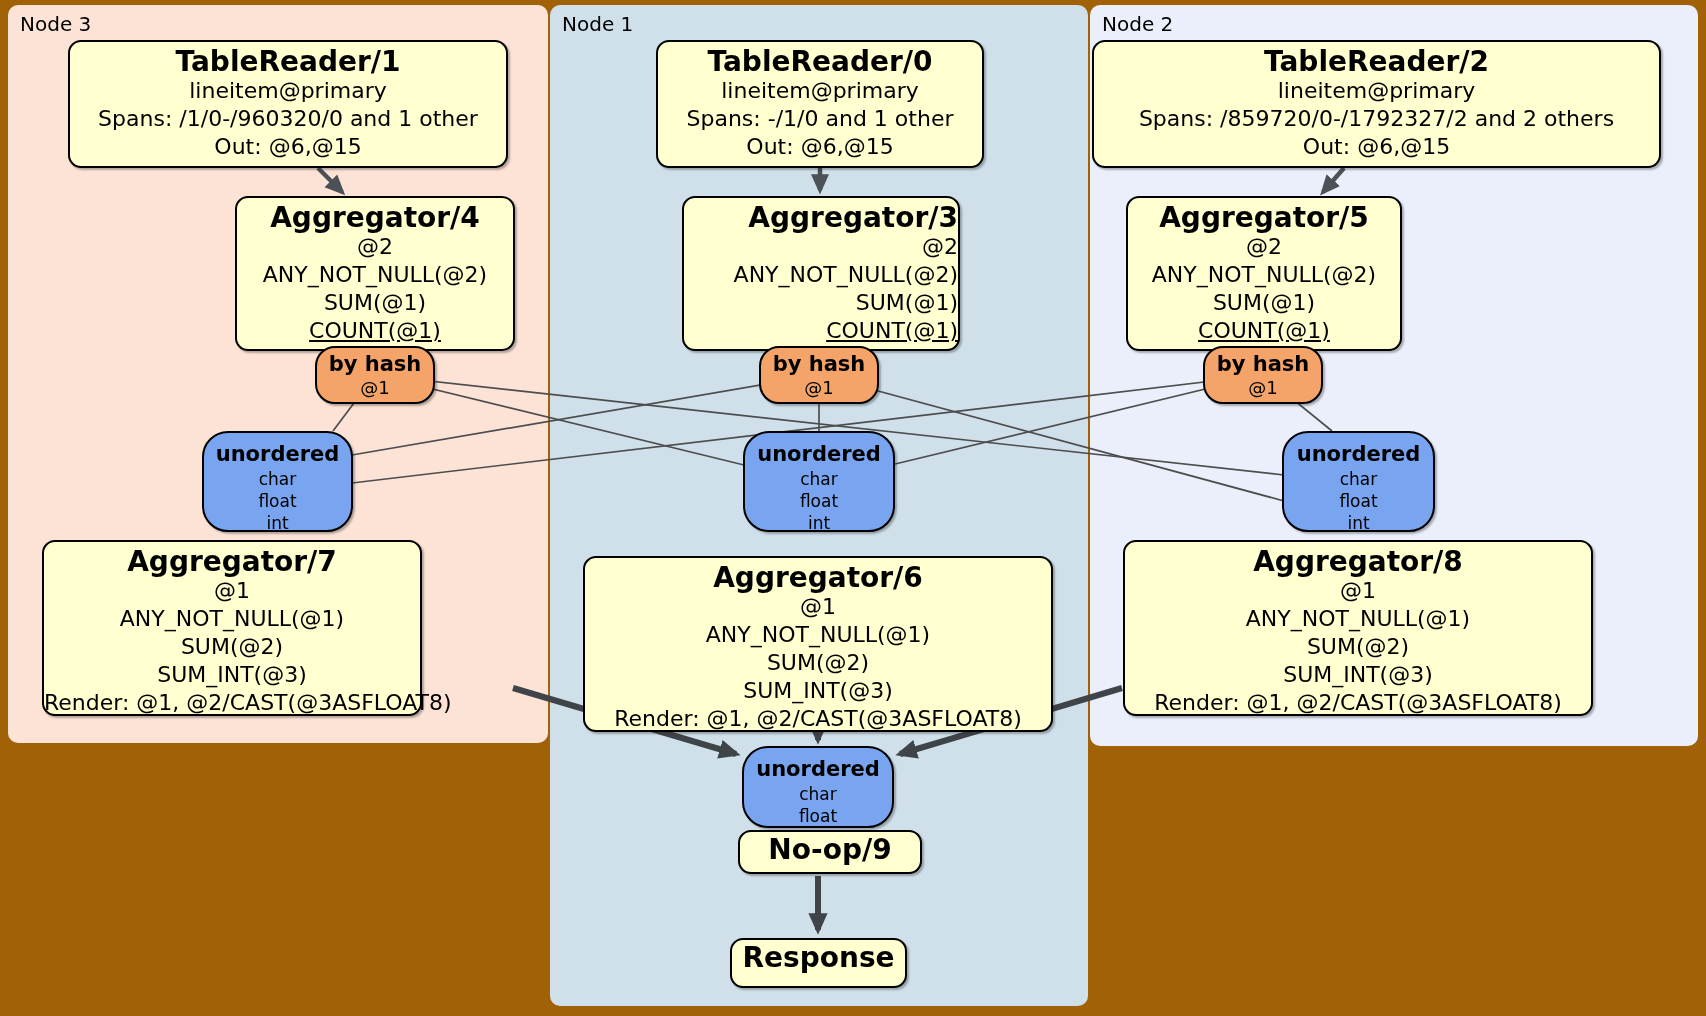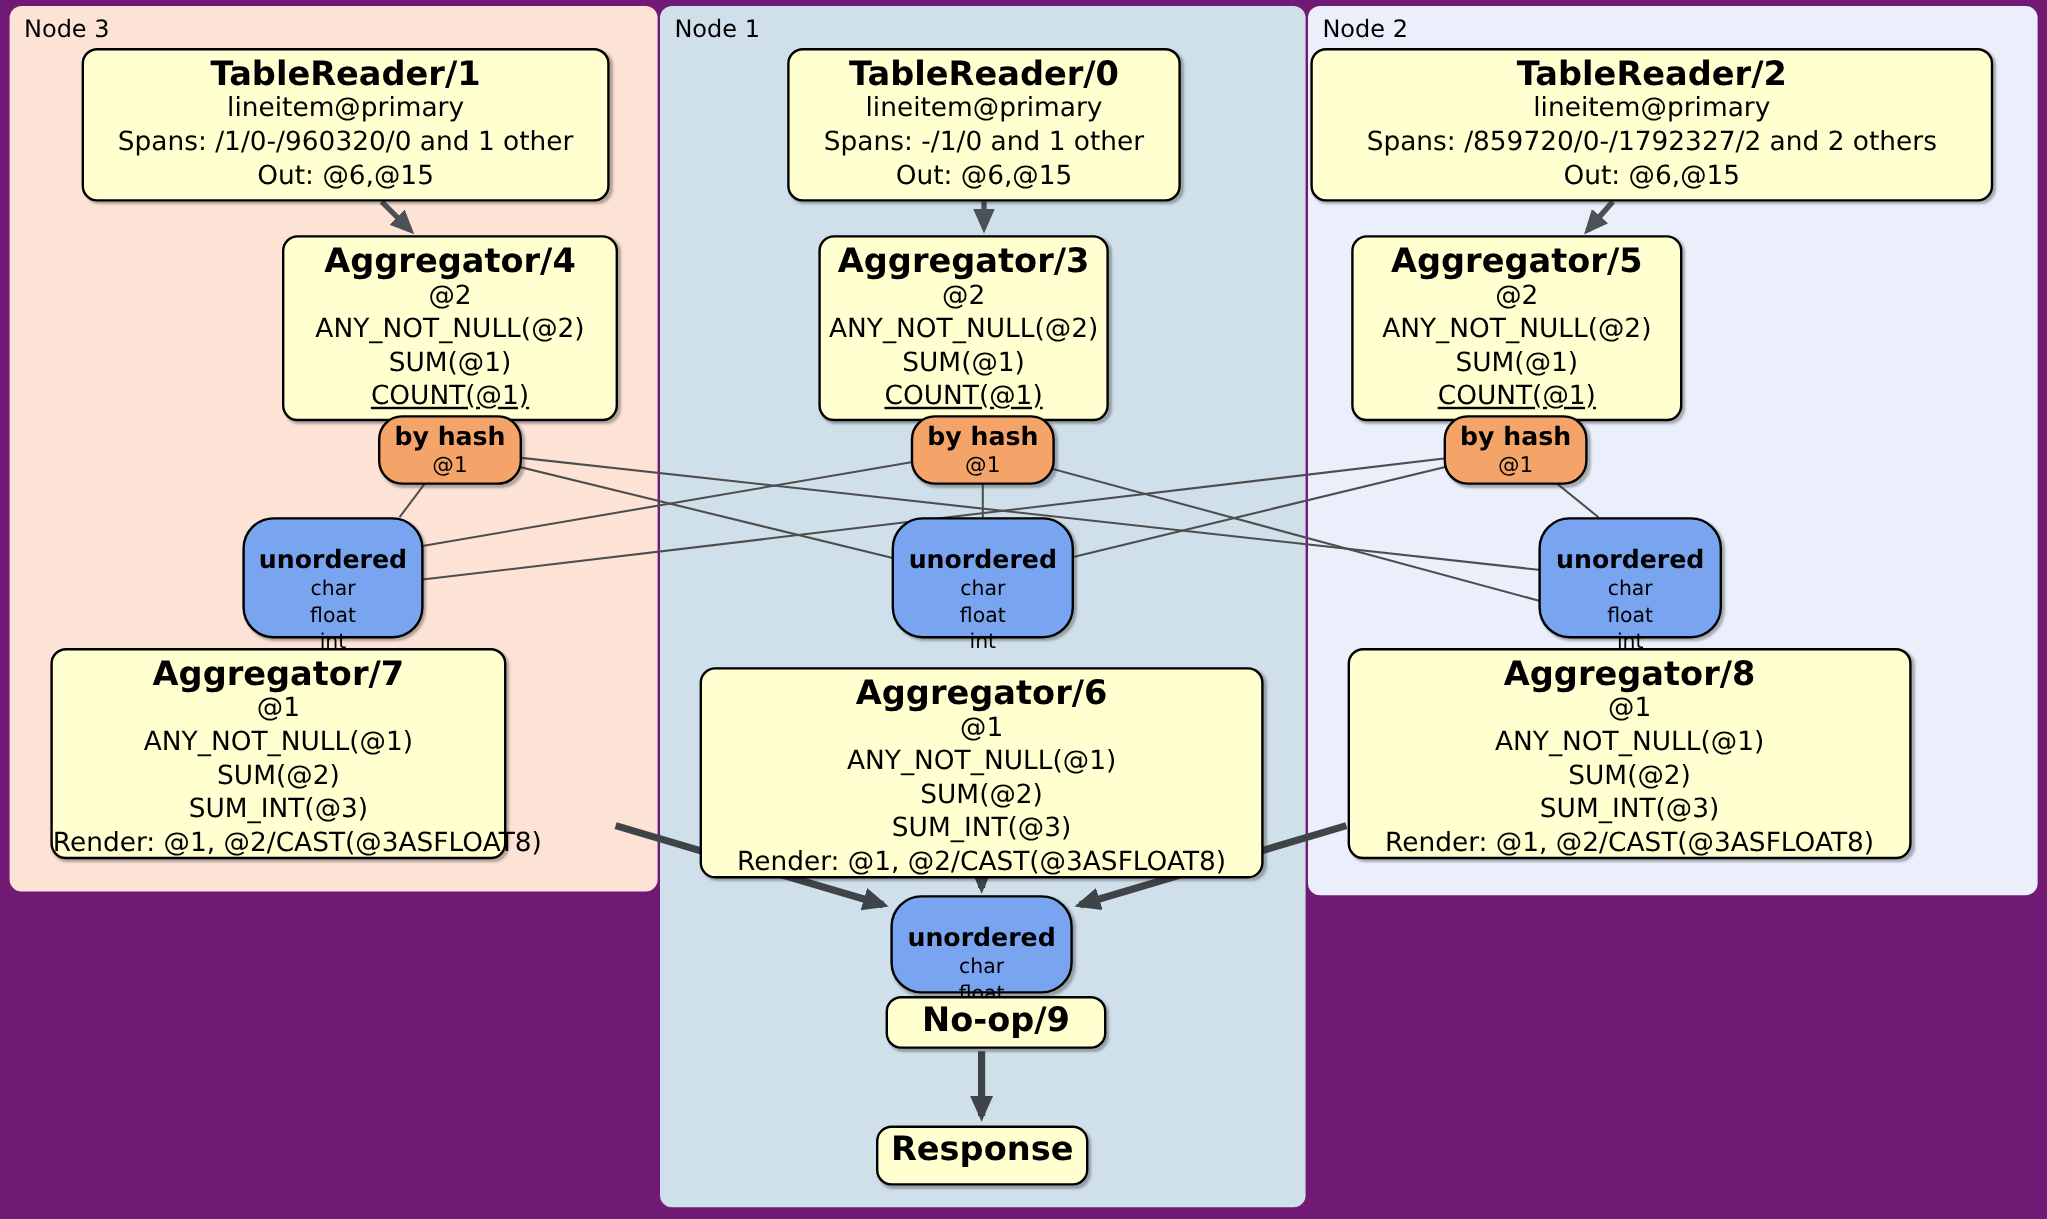--- a/index.html
+++ b/index.html
@@ -1,41 +1,41 @@
 <!DOCTYPE html>
 <html><head>
 <meta charset="utf-8">
 <style>
   html,body{margin:0;padding:0;background:#ffffff;}
-  #canvas{position:relative;width:1706px;height:1016px;background:#701a75;overflow:hidden;
+  #canvas{position:relative;width:1706px;height:1016px;background:#a16207;overflow:hidden;
           font-family:"DejaVu Sans","Liberation Sans",sans-serif;color:#000;}
   .panel{position:absolute;border-radius:10px;z-index:1;}
   .panel-node3{left:8px;top:5px;width:540px;height:738px;background:#fce3d6;}
   .panel-node1{left:550px;top:5px;width:538px;height:1001px;background:#cfe0ea;}
   .panel-node2{left:1090px;top:5px;width:608px;height:741px;background:#eaeffb;}
   .panel-label{font-size:20px;padding:7px 0 0 12px;color:#000;}
   .edges{position:absolute;left:0;top:0;z-index:2;pointer-events:none;}
   .box{position:absolute;box-sizing:border-box;border:2px solid #000;background:#ffffcf;
        text-align:center;z-index:3;border-radius:13px;box-shadow:2px 2px 2px rgba(40,40,40,.35);}
   .box .title{font-weight:bold;font-size:28px;line-height:31px;padding-top:4px;}
   .box .line{font-size:22px;line-height:28px;white-space:nowrap;}
   .box .line.u{text-decoration:underline;}
   .router{border-radius:20px;background:#f4a469;}
   .router .r-title{font-weight:bold;font-size:21px;line-height:26px;padding-top:3px;}
   .router .r-sub{font-size:18px;line-height:22px;}
   .sync{border-radius:26px;background:#78a4f0;}
-  .sync .s-title{font-weight:bold;font-size:21px;line-height:27px;padding-top:20px;}
+  .sync .s-title{font-weight:bold;font-size:21px;line-height:27px;padding-top:8px;}
   .sync .s-item{font-size:17px;line-height:22px;}
   .single .title{padding-top:2px;}
   
   .b-tr1{left:68px;top:40px;width:440px;height:128px;}
   .b-tr0{left:656px;top:40px;width:328px;height:128px;}
   .b-tr2{left:1092px;top:40px;width:569px;height:128px;}
   .b-agg4{left:235px;top:196px;width:280px;height:155px;}
-  .b-agg3{left:682px;top:196px;width:242px;height:155px;}
+  .b-agg3{left:682px;top:196px;width:278px;height:155px;text-align:right;}
   .b-agg5{left:1126px;top:196px;width:276px;height:155px;}
   .b-bh1{left:315px;top:346px;width:120px;height:58px;}
   .b-bh2{left:759px;top:346px;width:120px;height:58px;}
   .b-bh3{left:1203px;top:346px;width:120px;height:58px;}
   .b-un1{left:202px;top:431px;width:151px;height:101px;}
   .b-un2{left:743px;top:431px;width:152px;height:101px;}
   .b-un3{left:1282px;top:431px;width:153px;height:101px;}
   .b-agg7{left:42px;top:540px;width:380px;height:176px;}
   .b-agg6{left:583px;top:556px;width:470px;height:176px;}
   .b-agg8{left:1123px;top:540px;width:470px;height:176px;}

